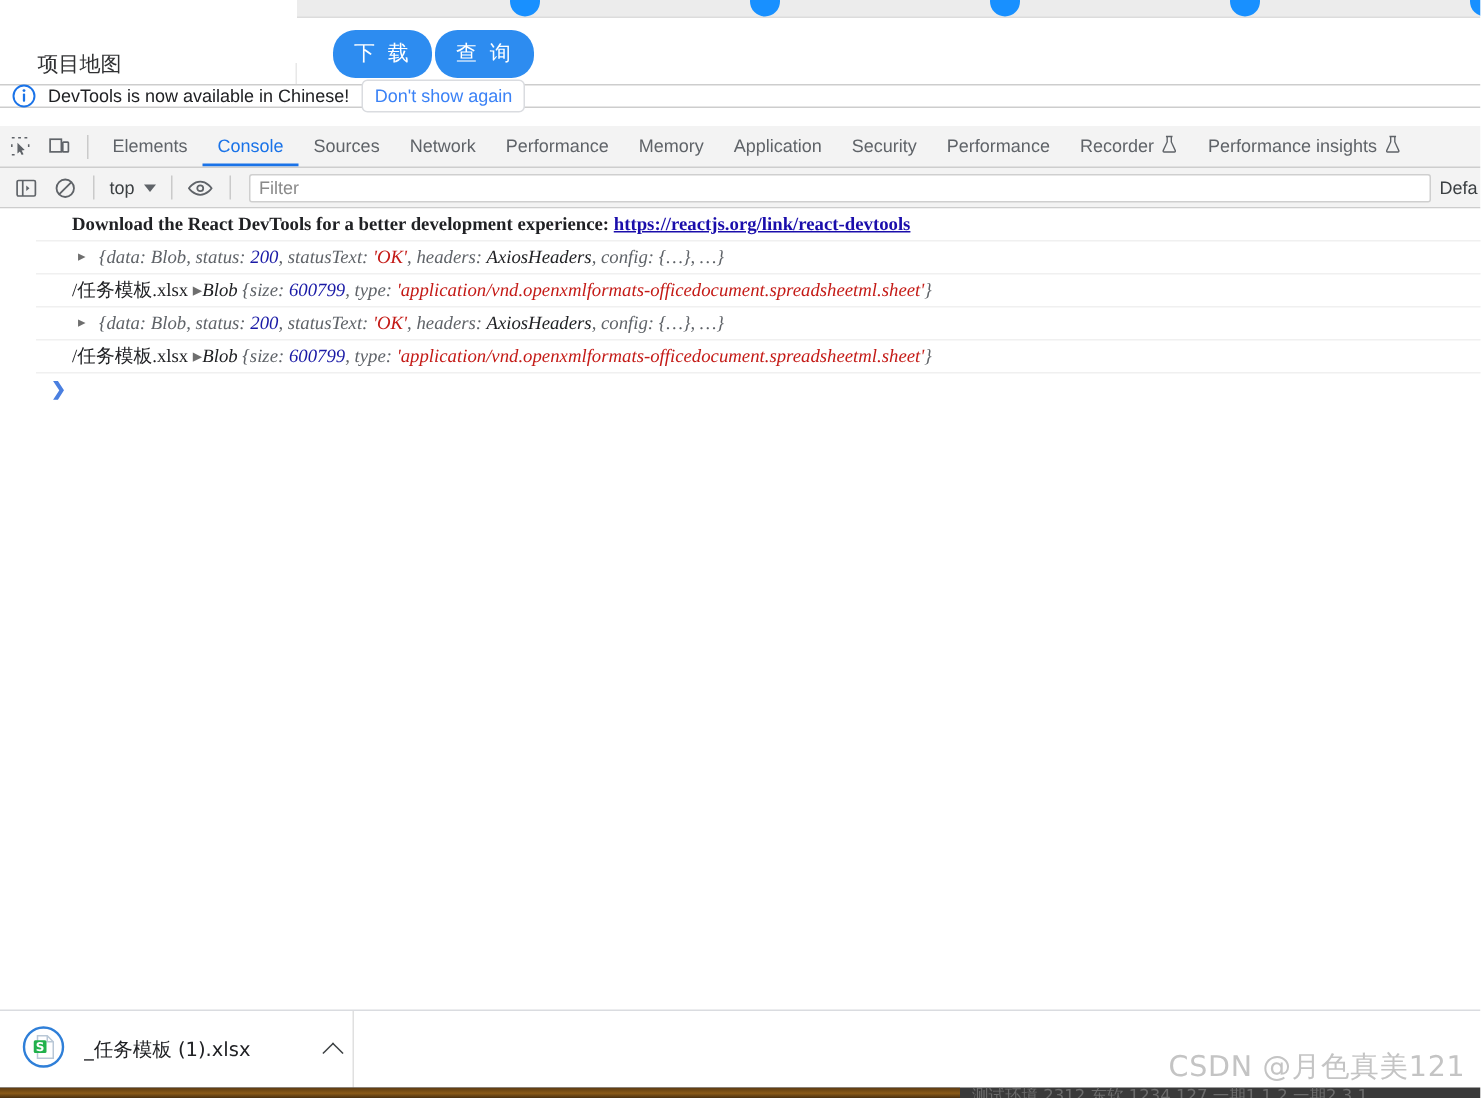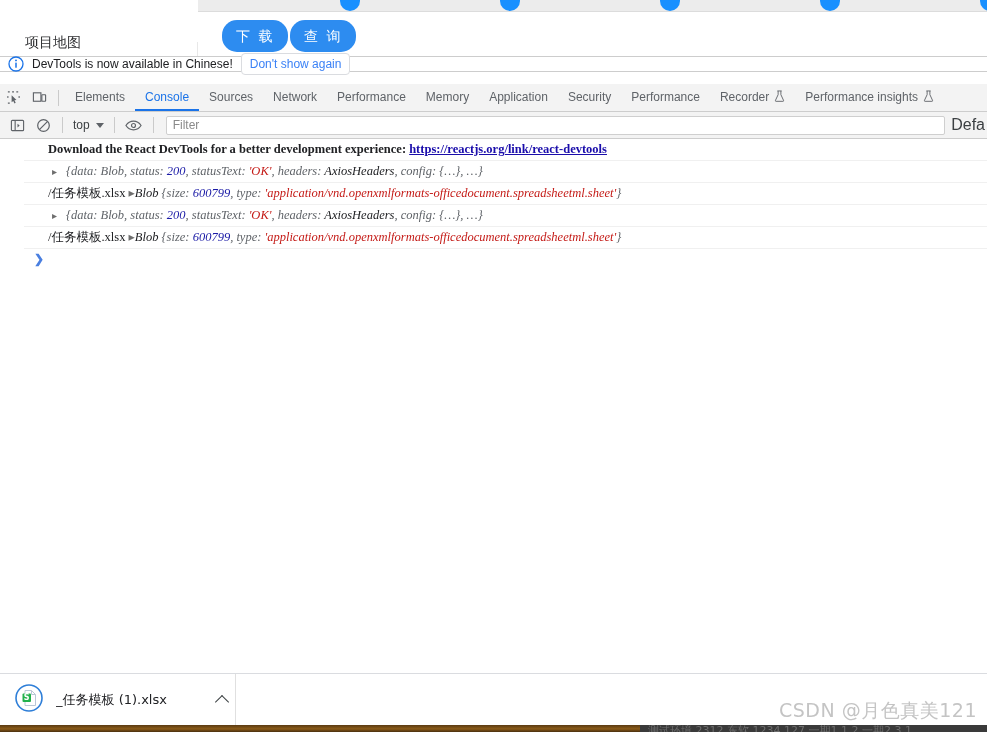--- a/index.html
+++ b/index.html
@@ -238,21 +238,21 @@
     background: #ffffff;
     font-size: 12px;
     font-family: "Liberation Sans", sans-serif;
     color: #202124;
     padding: 0 6px;
     box-sizing: border-box;
     min-width: 40px;
   }
   .filter-input::placeholder { color: #8a8a8a; }
   .levels-label {
-    font-size: 16px;
+    font-size: 12px;
     color: #3c4043;
     white-space: nowrap;
     padding-right: 2px;
     cursor: pointer;
   }
 
   
   .console-body {
     position: absolute;
     left: 0; top: 139px;

